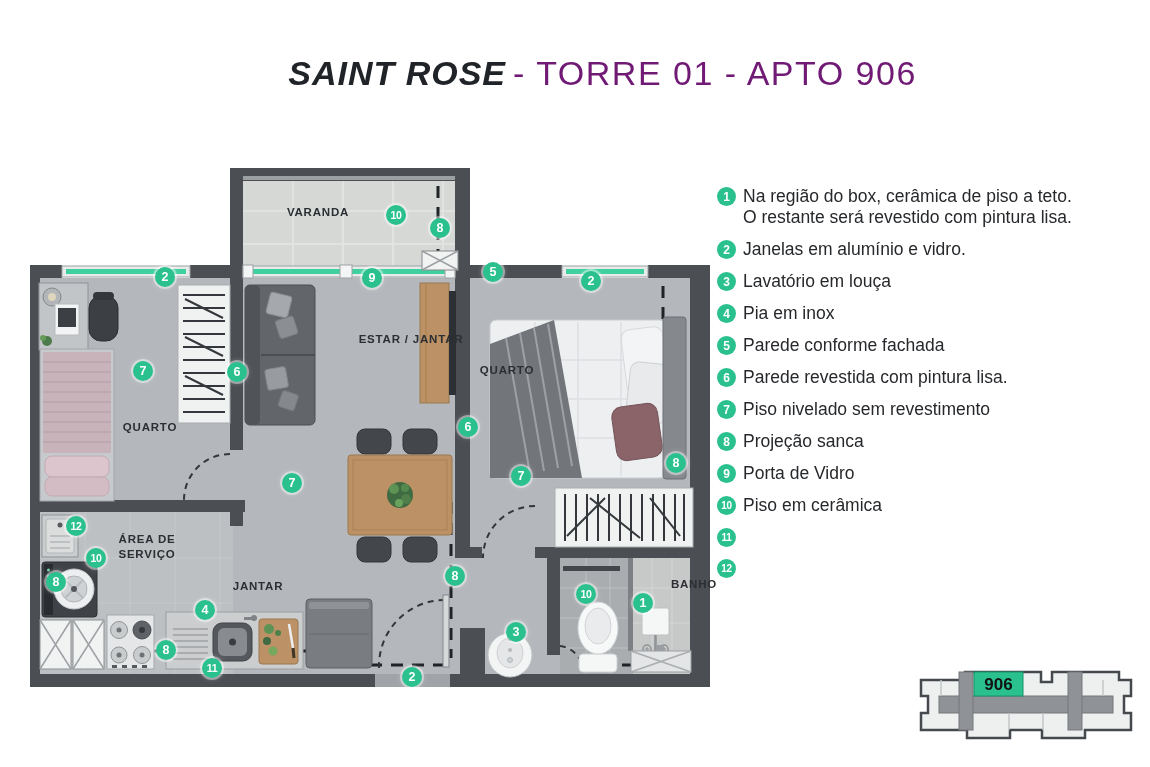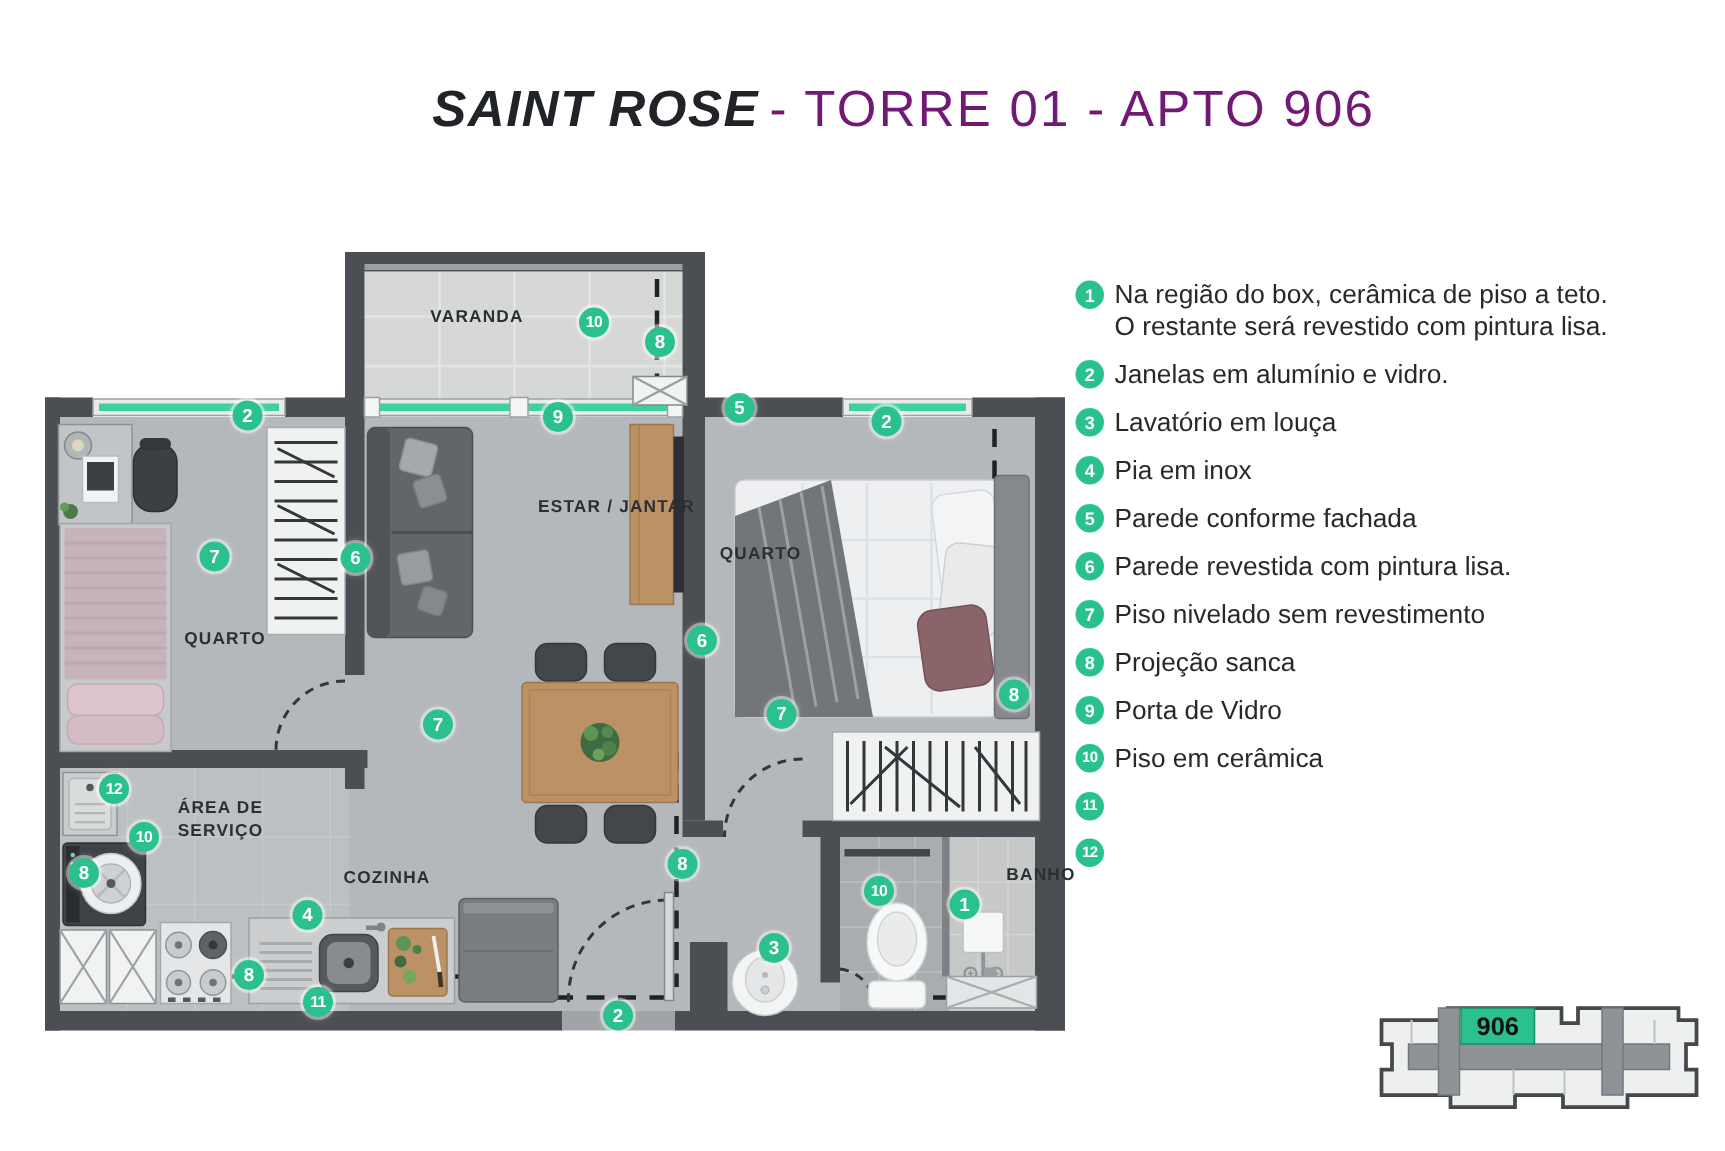--- a/index.html
+++ b/index.html
@@ -286,21 +286,21 @@
     <path d="M392 83 L428 102 M428 83 L392 102" stroke="#9b9ea1" stroke-width="1.5"></path>
   </g>
 </svg>
   <div>
       <div class="room-label" style="left: 288px; top: 44px;">VARANDA</div>
       <div class="room-label" style="left: 120px; top: 259px;">QUARTO</div>
       <div class="room-label" style="left: 341px; top: 171px; margin-left: 40px;">ESTAR / JANTAR</div>
       <div class="room-label" style="left: 477px; top: 202px;">QUARTO</div>
       <div class="room-label" style="left: 117px; top: 379px;">ÁREA DE
 SERVIÇO</div>
-      <div class="room-label" style="left: 228px; top: 418px;">COZINHA</div>
+      <div class="room-label" style="left: 228px; top: 418px;">JANTAR</div>
       <div class="room-label" style="left: 664px; top: 416px;">BANHO</div>
     </div>
   <div>
       <div class="marker" style="left: 135px; top: 109px;">2</div>
       <div class="marker two" style="left: 366px; top: 47px;">10</div>
       <div class="marker" style="left: 410px; top: 60px;">8</div>
       <div class="marker" style="left: 342px; top: 110px;">9</div>
       <div class="marker" style="left: 463px; top: 104px;">5</div>
       <div class="marker" style="left: 561px; top: 113px;">2</div>
       <div class="marker" style="left: 113px; top: 203px;">7</div>

